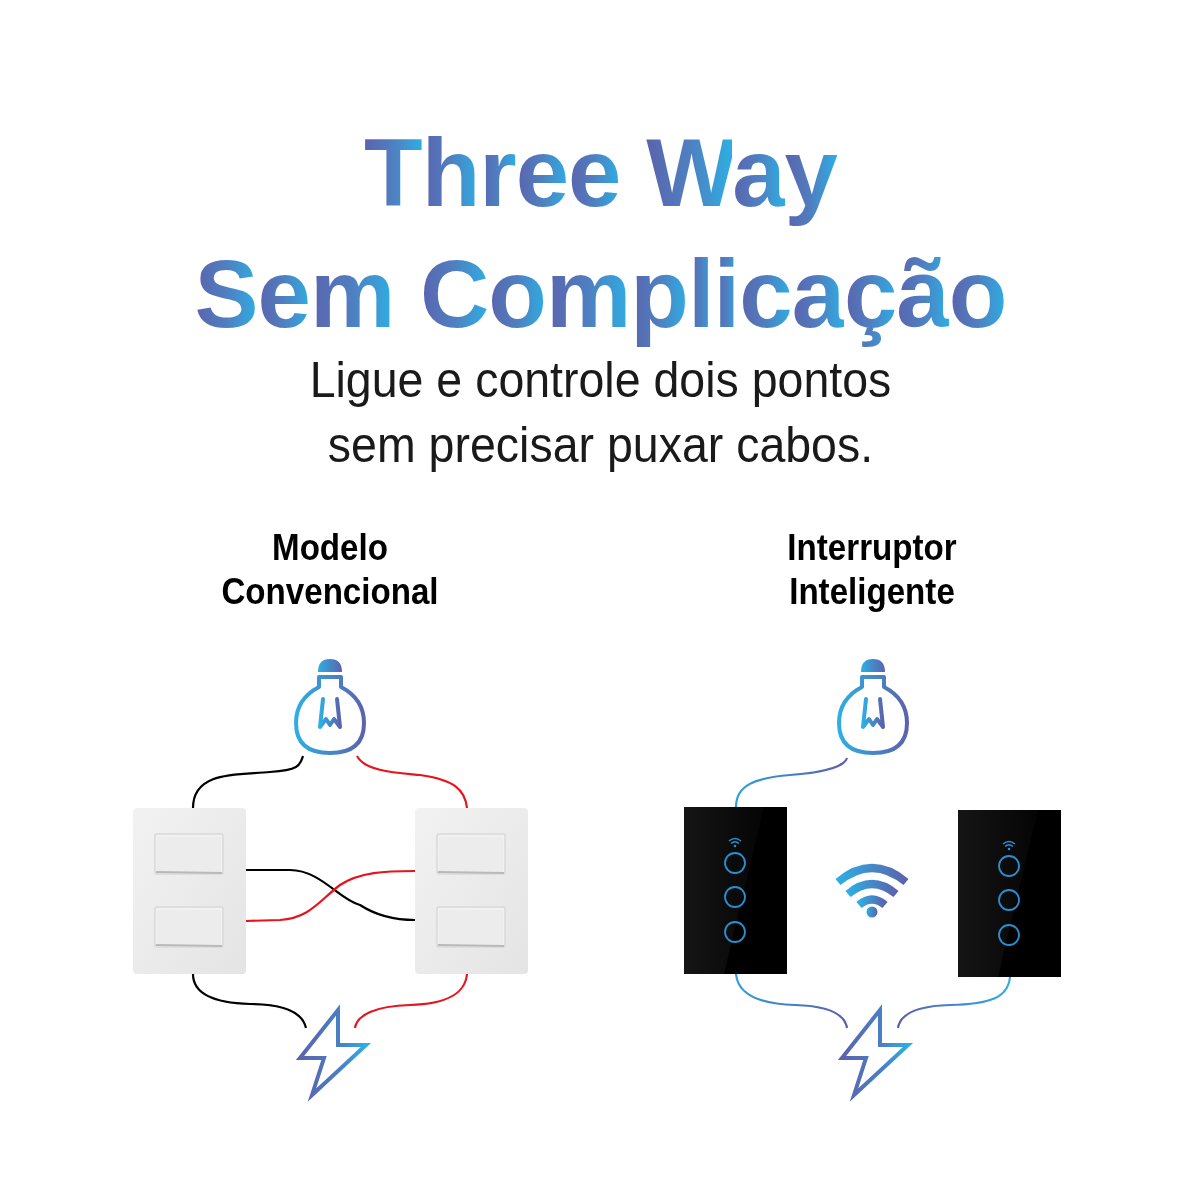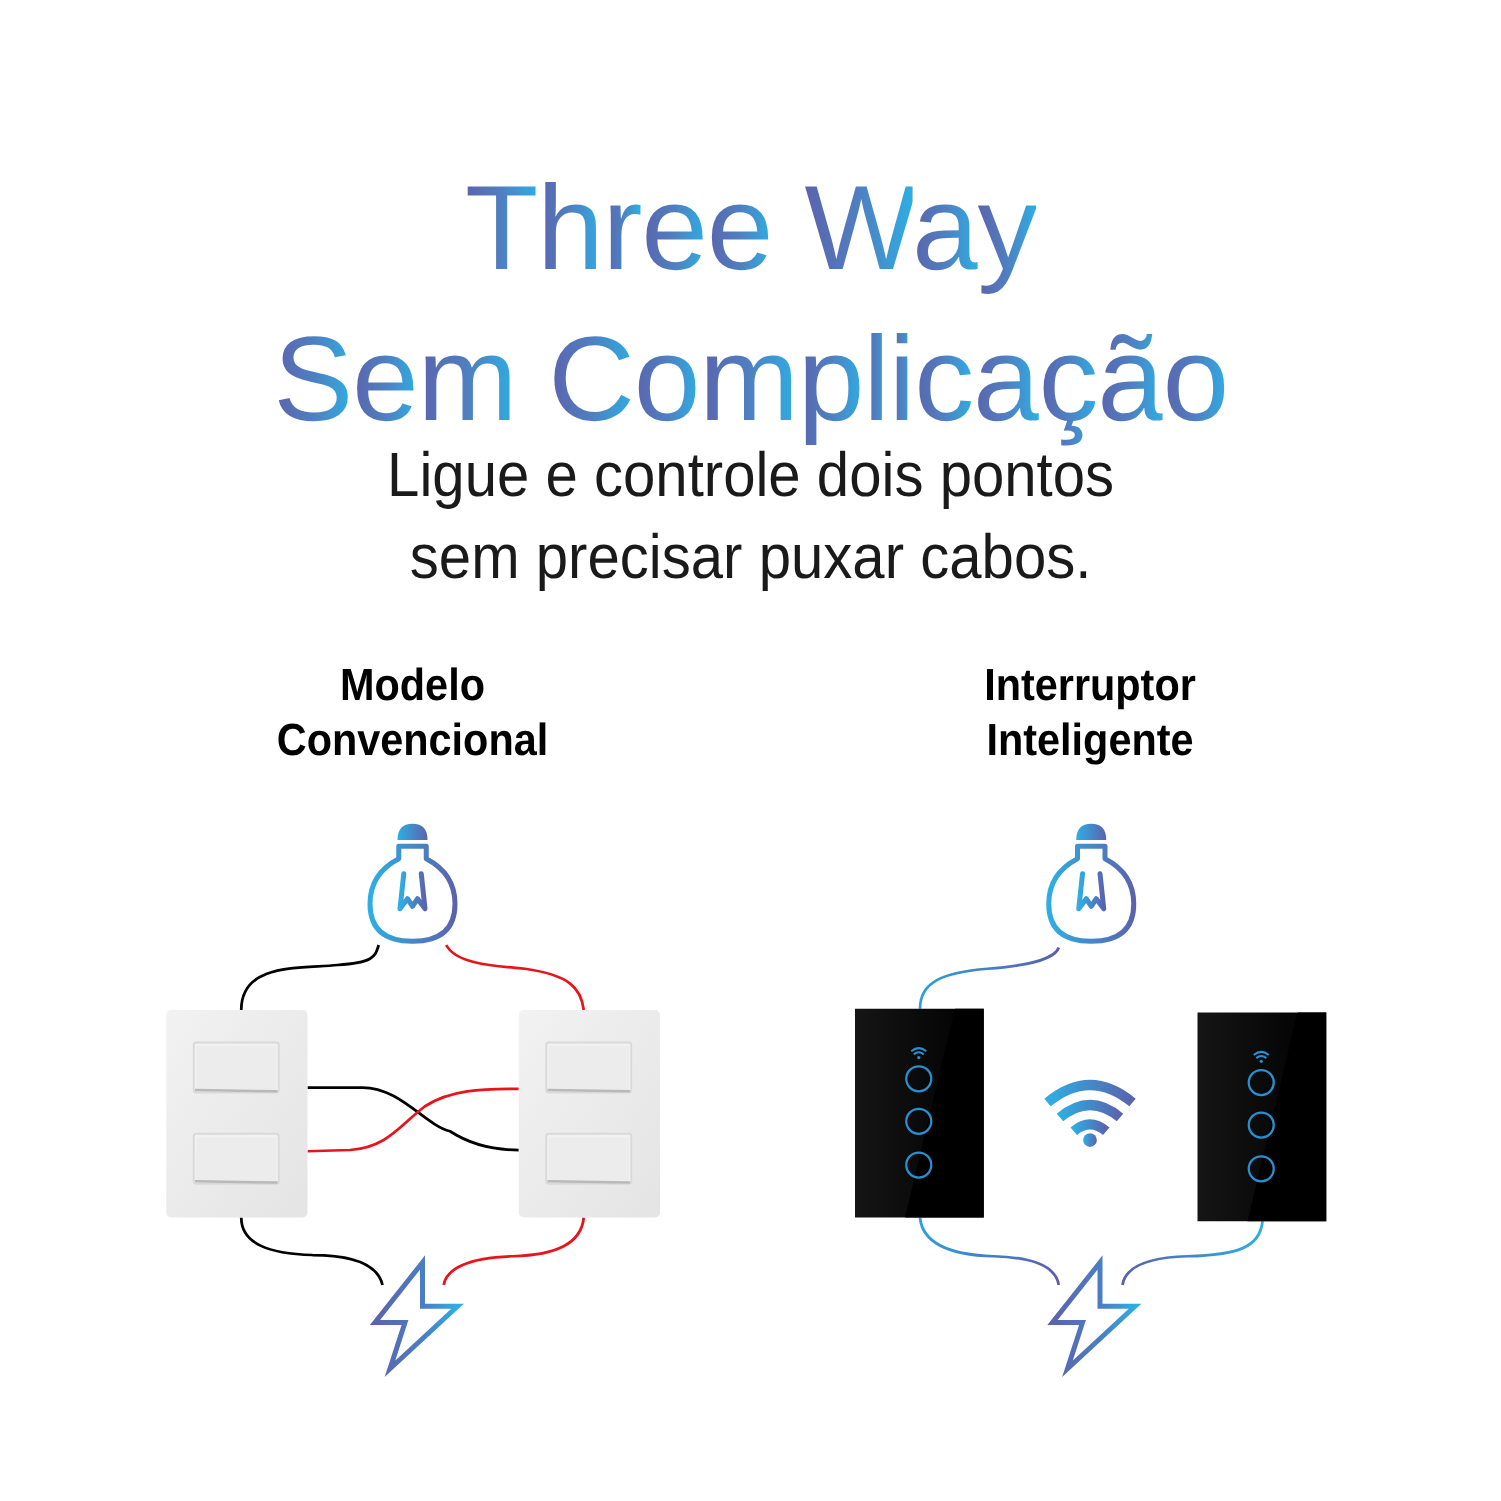--- a/index.html
+++ b/index.html
@@ -1,22 +1,21 @@
 <!DOCTYPE html>
 <html><head>
 <meta charset="utf-8">
 <style>
   html, body { margin: 0; padding: 0; background: #ffffff; }
   body { width: 1201px; height: 1201px; position: relative; overflow: hidden; font-family: "Liberation Sans", sans-serif; }
   .title-line {
     position: absolute; left: 0; width: 1201px; text-align: center;
-    font-family: "Liberation Sans", sans-serif; font-weight: 400;
+    font-family: "Liberation Sans", sans-serif; font-weight: 700;
     font-size: 96px; line-height: 1; letter-spacing: -1px;
     color: #5a67b1;
-    margin-top: 10px;
   }
   .title-line span.ch {
     background: linear-gradient(90deg, #5b63ad 0%, #4f7fc0 50%, #2eaee3 100%);
     -webkit-background-clip: text; background-clip: text; color: transparent;
   }
   #title-1 { top: 125px; }
   #title-2 { top: 246px; }
   .subtitle {
     position: absolute; left: 0; width: 1201px; text-align: center;
     font-family: "Liberation Sans", sans-serif; font-weight: 400;

